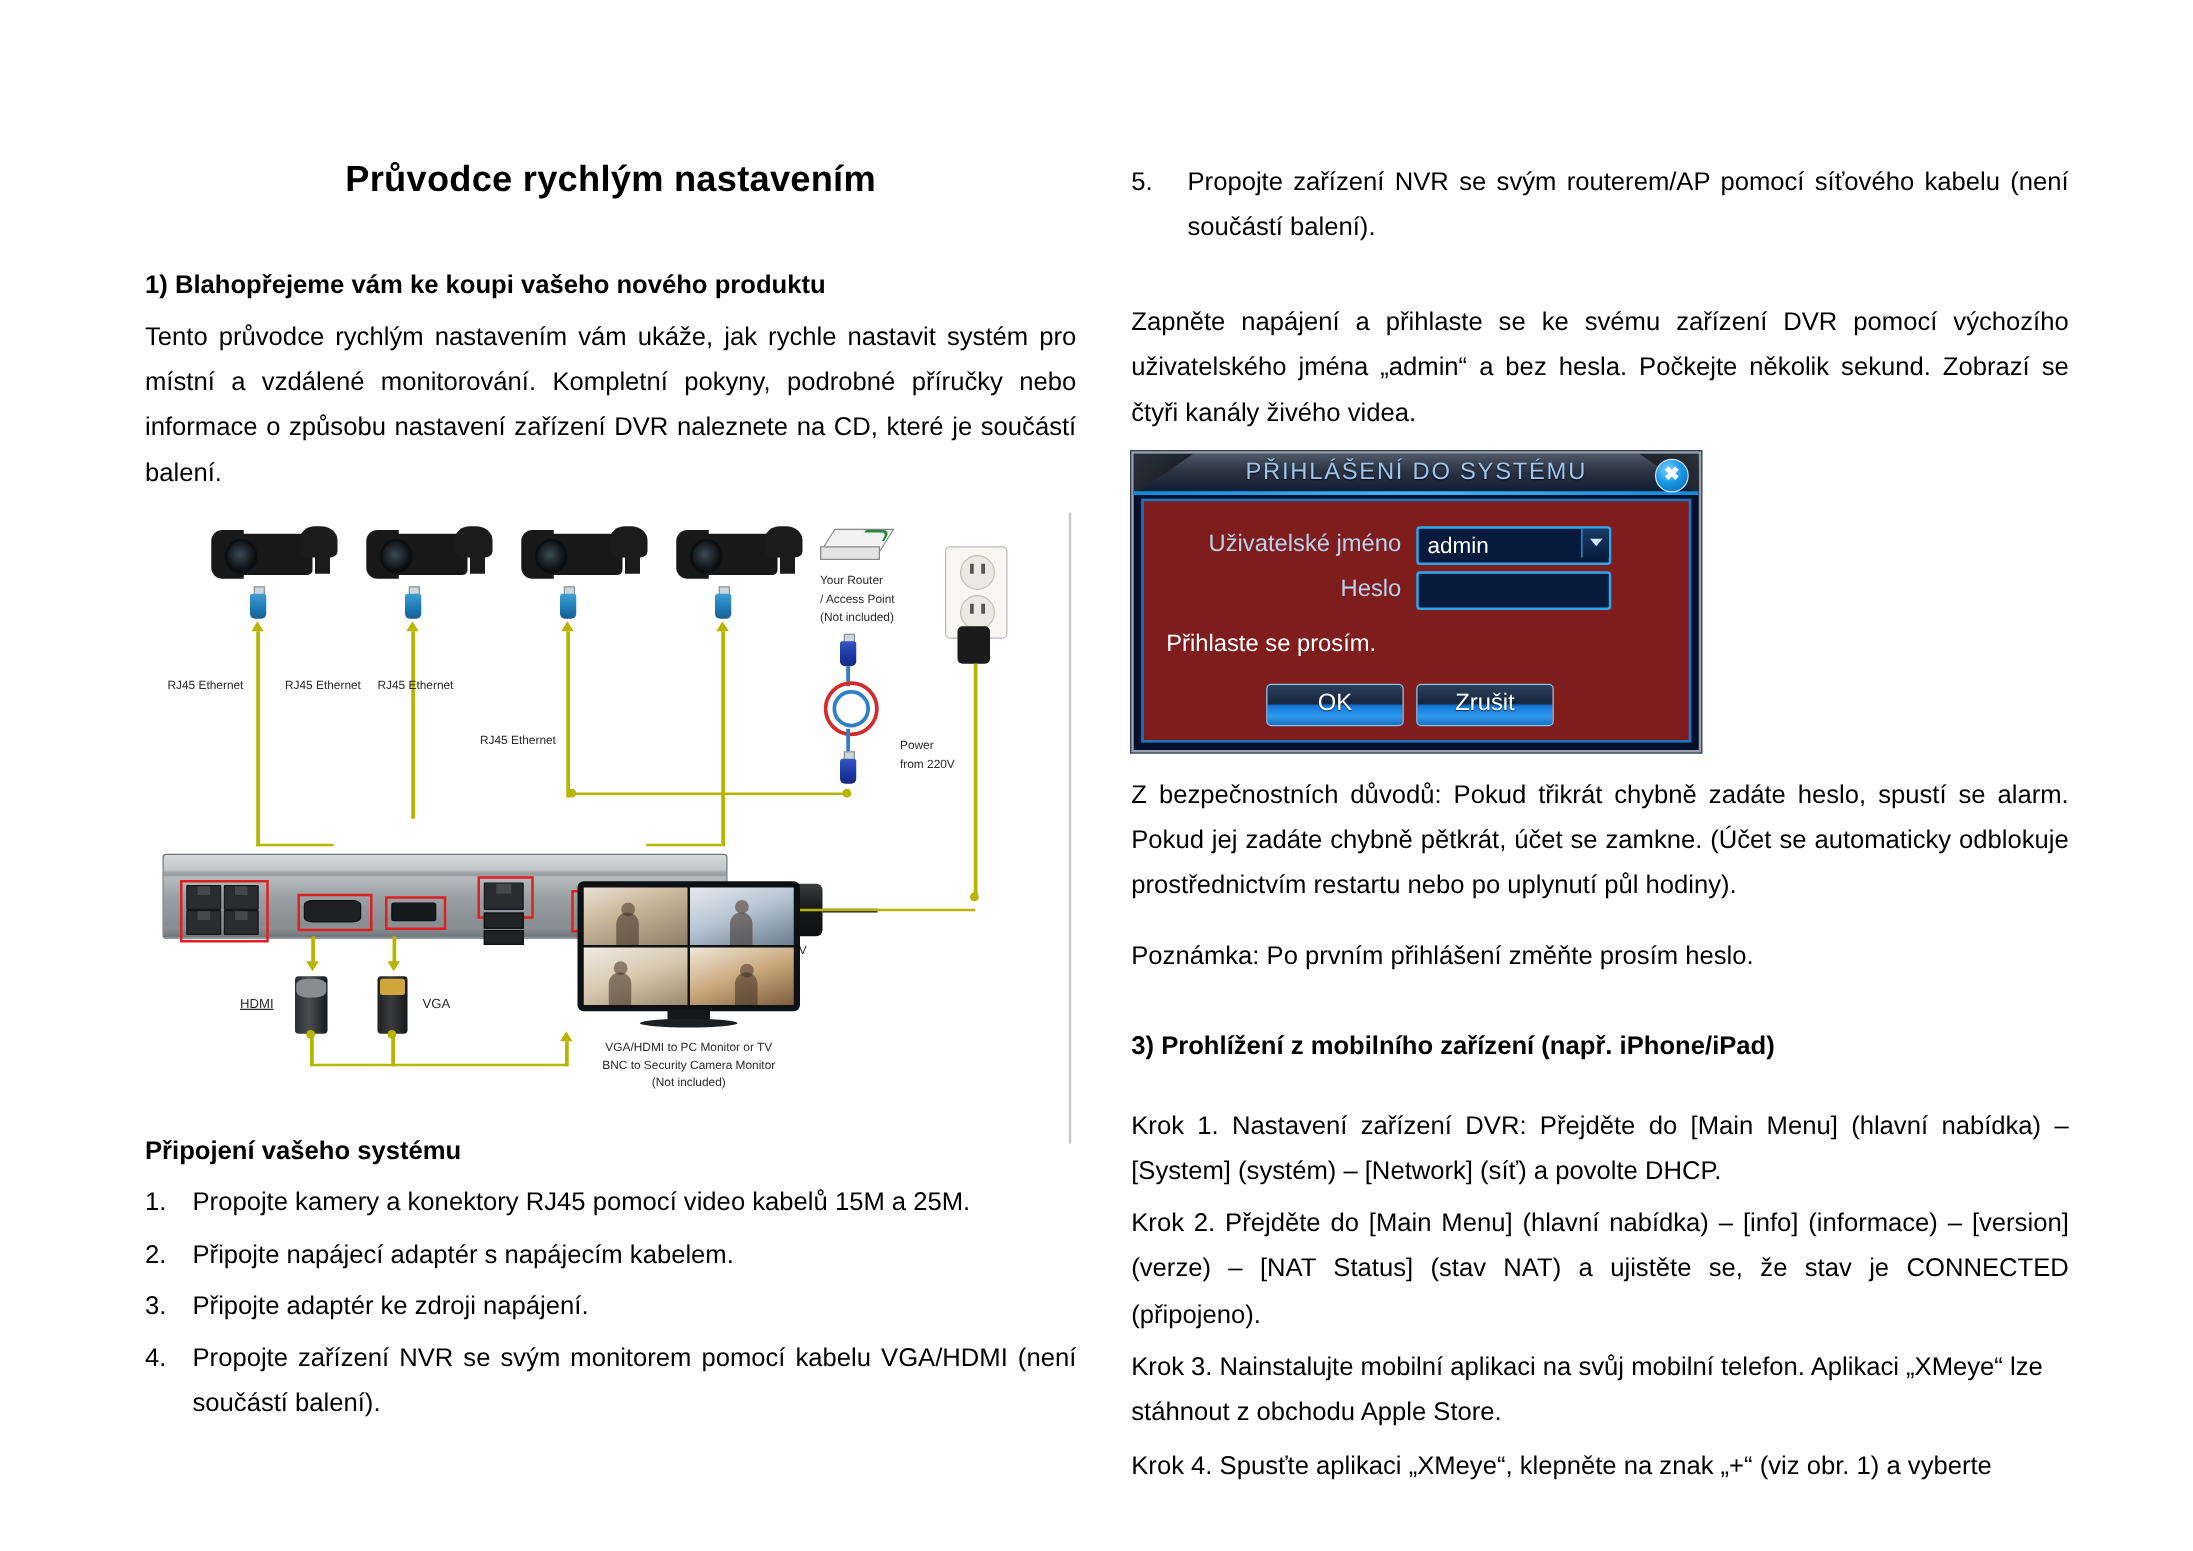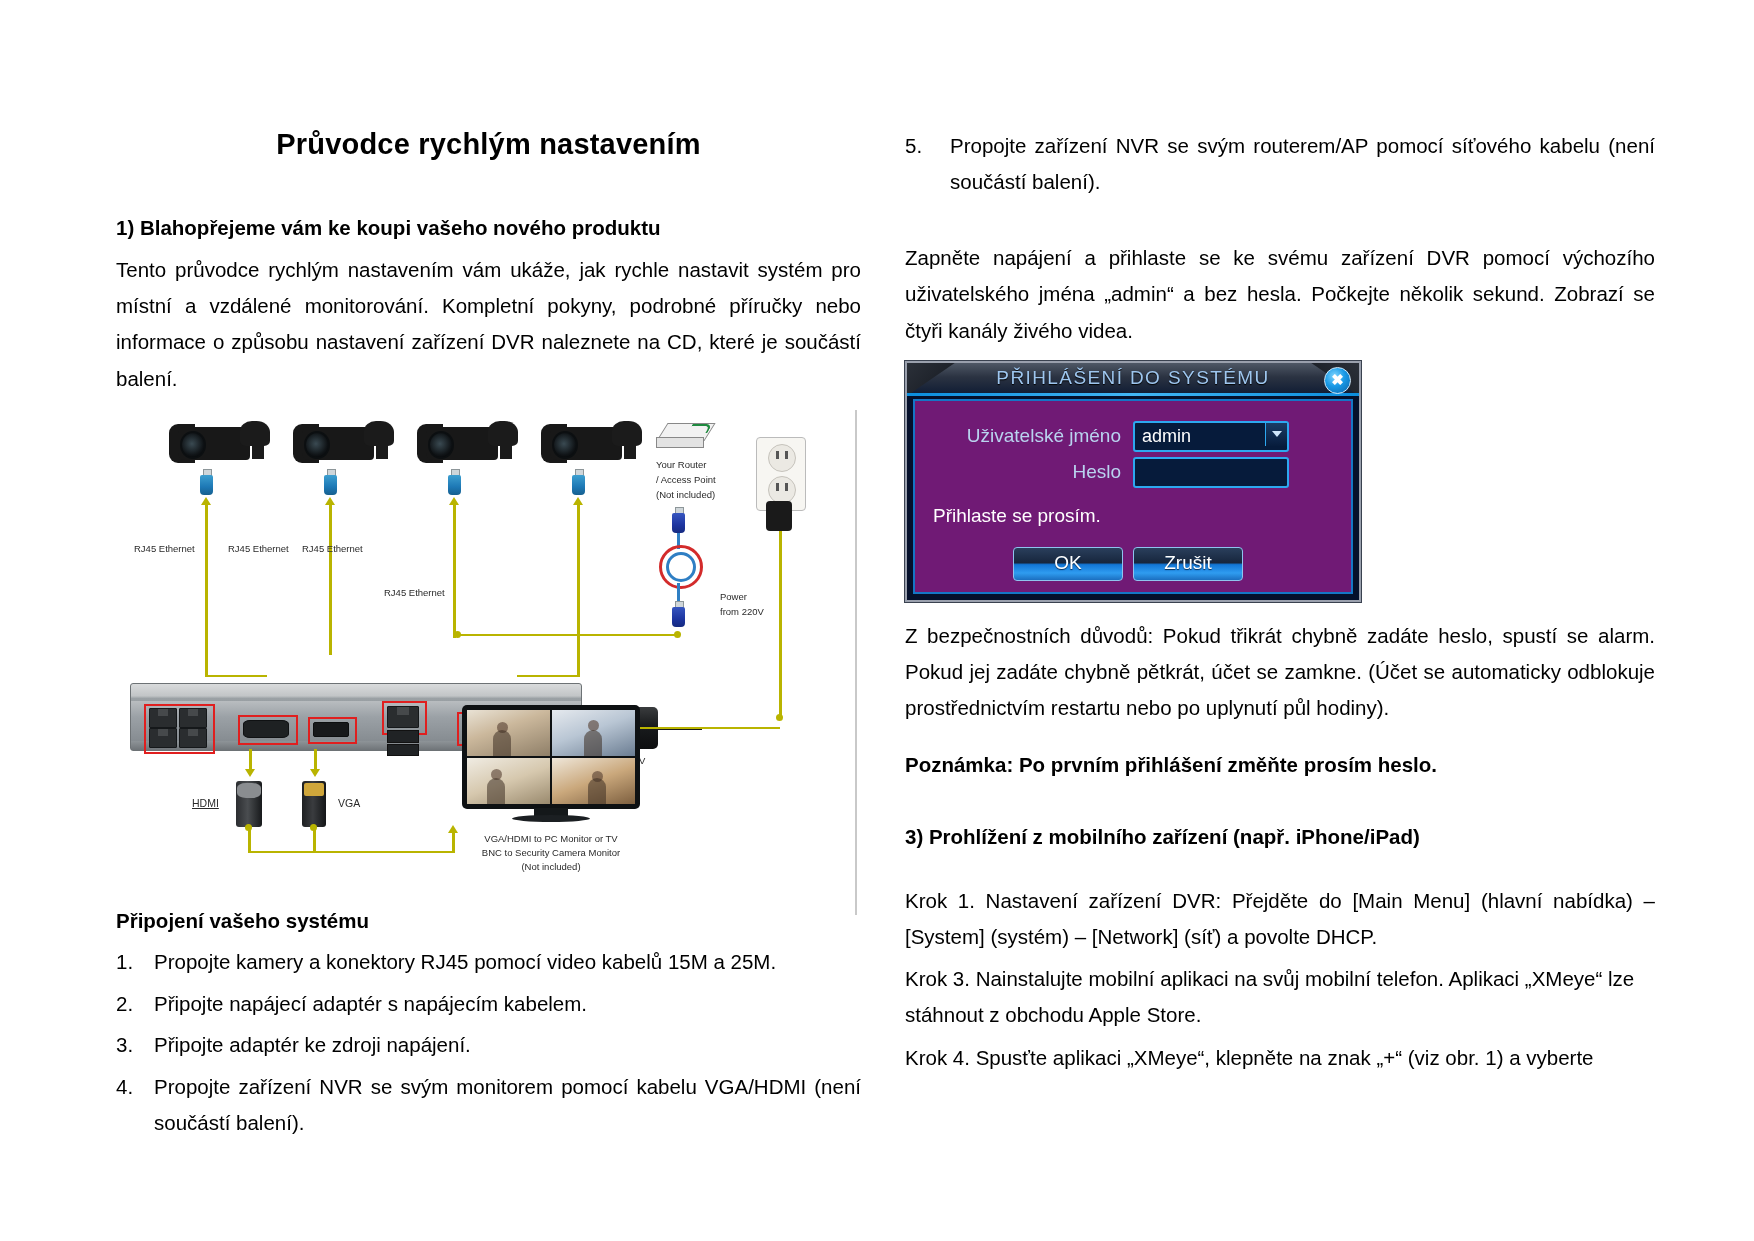--- a/index.html
+++ b/index.html
@@ -462,21 +462,21 @@
     font-size: 15px;
     font-weight: bold;
     line-height: 24px;
     text-align: center;
     cursor: pointer;
   }
   .ld-body {
     position: absolute;
     left: 6px; top: 36px;
     right: 6px; bottom: 6px;
-    background: #701a75;
+    background: #7f1d1d;
     border: 2px solid #1576c6;
   }
   .ld-row {
     position: absolute;
     display: flex;
     align-items: center;
   }
   .ld-label {
     font-size: 19px;
     color: #b9d3ef;
@@ -812,26 +812,27 @@
         </div>
 
         <div class="ld-hint" style="top:92px;margin-top:12px;">Přihlaste se prosím.</div>
 
         <div class="ld-btn" style="left:98px; top:146px;">OK</div>
         <div class="ld-btn" style="left:218px; top:146px;">Zrušit</div>
       </div>
     </div>
 
     <p class="body">Z bezpečnostních důvodů: Pokud třikrát chybně zadáte heslo, spustí se alarm. Pokud jej zadáte chybně pětkrát, účet se zamkne. (Účet se automaticky odblokuje prostřednictvím restartu nebo po uplynutí půl hodiny).</p>
-    <p class="body noj" style="font-weight:bold;margin-top:20px;">Poznámka: Po prvním přihlášení změňte prosím heslo.</p>
+    <p class="body noj" style="font-weight:normal;margin-top:20px;">Poznámka: Po prvním přihlášení změňte prosím heslo.</p>
 
     <div class="gap-md"></div>
 
     <div class="sec-head">3) Prohlížení z mobilního zařízení (např. iPhone/iPad)</div>
 
     <div class="gap-sm"></div>
 
     <p class="body">Krok 1. Nastavení zařízení DVR: Přejděte do [Main Menu] (hlavní nabídka) – [System] (systém) – [Network] (síť) a povolte DHCP.</p>
+    <p class="body">Krok 2. Přejděte do [Main Menu] (hlavní nabídka) – [info] (informace) – [version] (verze) – [NAT Status] (stav NAT) a ujistěte se, že stav je CONNECTED (připojeno).</p>
     <p class="body noj">Krok 3. Nainstalujte mobilní aplikaci na svůj mobilní telefon. Aplikaci „XMeye“ lze stáhnout z obchodu Apple Store.</p>
     <p class="body noj">Krok 4. Spusťte aplikaci „XMeye“, klepněte na znak „+“ (viz obr. 1) a vyberte</p>
   </div>
 
 </div>
 
 </body></html>

